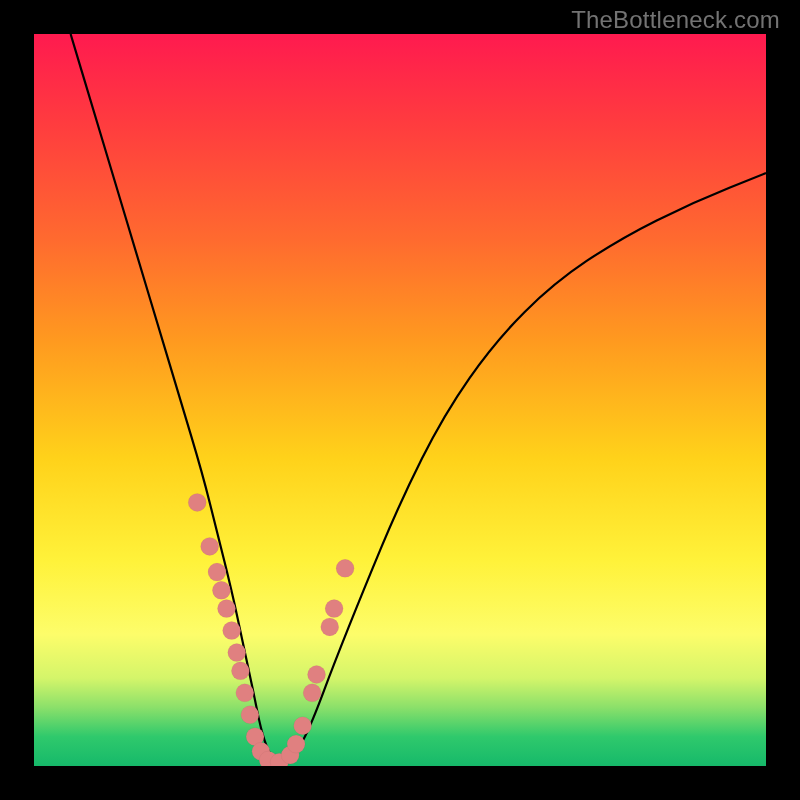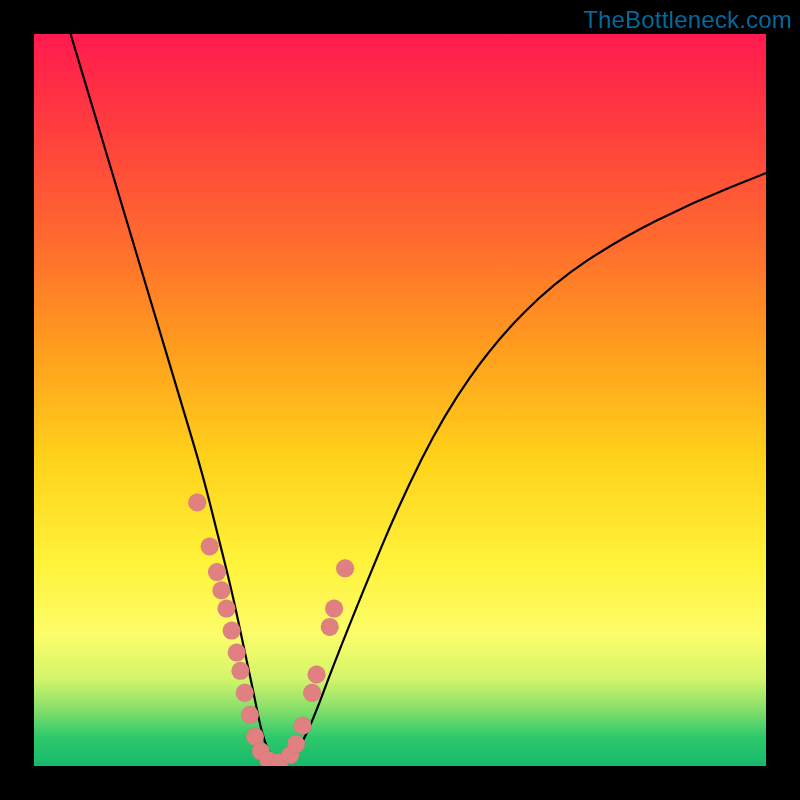--- a/index.html
+++ b/index.html
@@ -36,22 +36,22 @@
       #fdfd6a 82%,
       #d4f56a 88%,
       #8be06a 92%,
       #2fc96c 96%,
       #16b96a 100%
     );
   }
   .watermark {
     position: absolute;
     top: 6px;
-    right: 8px;
-    color: #0369a1;
+    right: 20px;
+    color: #737373;
     font-size: 24px;
     font-weight: 500;
     letter-spacing: 0.2px;
     user-select: none;
   }
   svg {
     position: absolute;
     left: 0;
     top: 0;
   }

